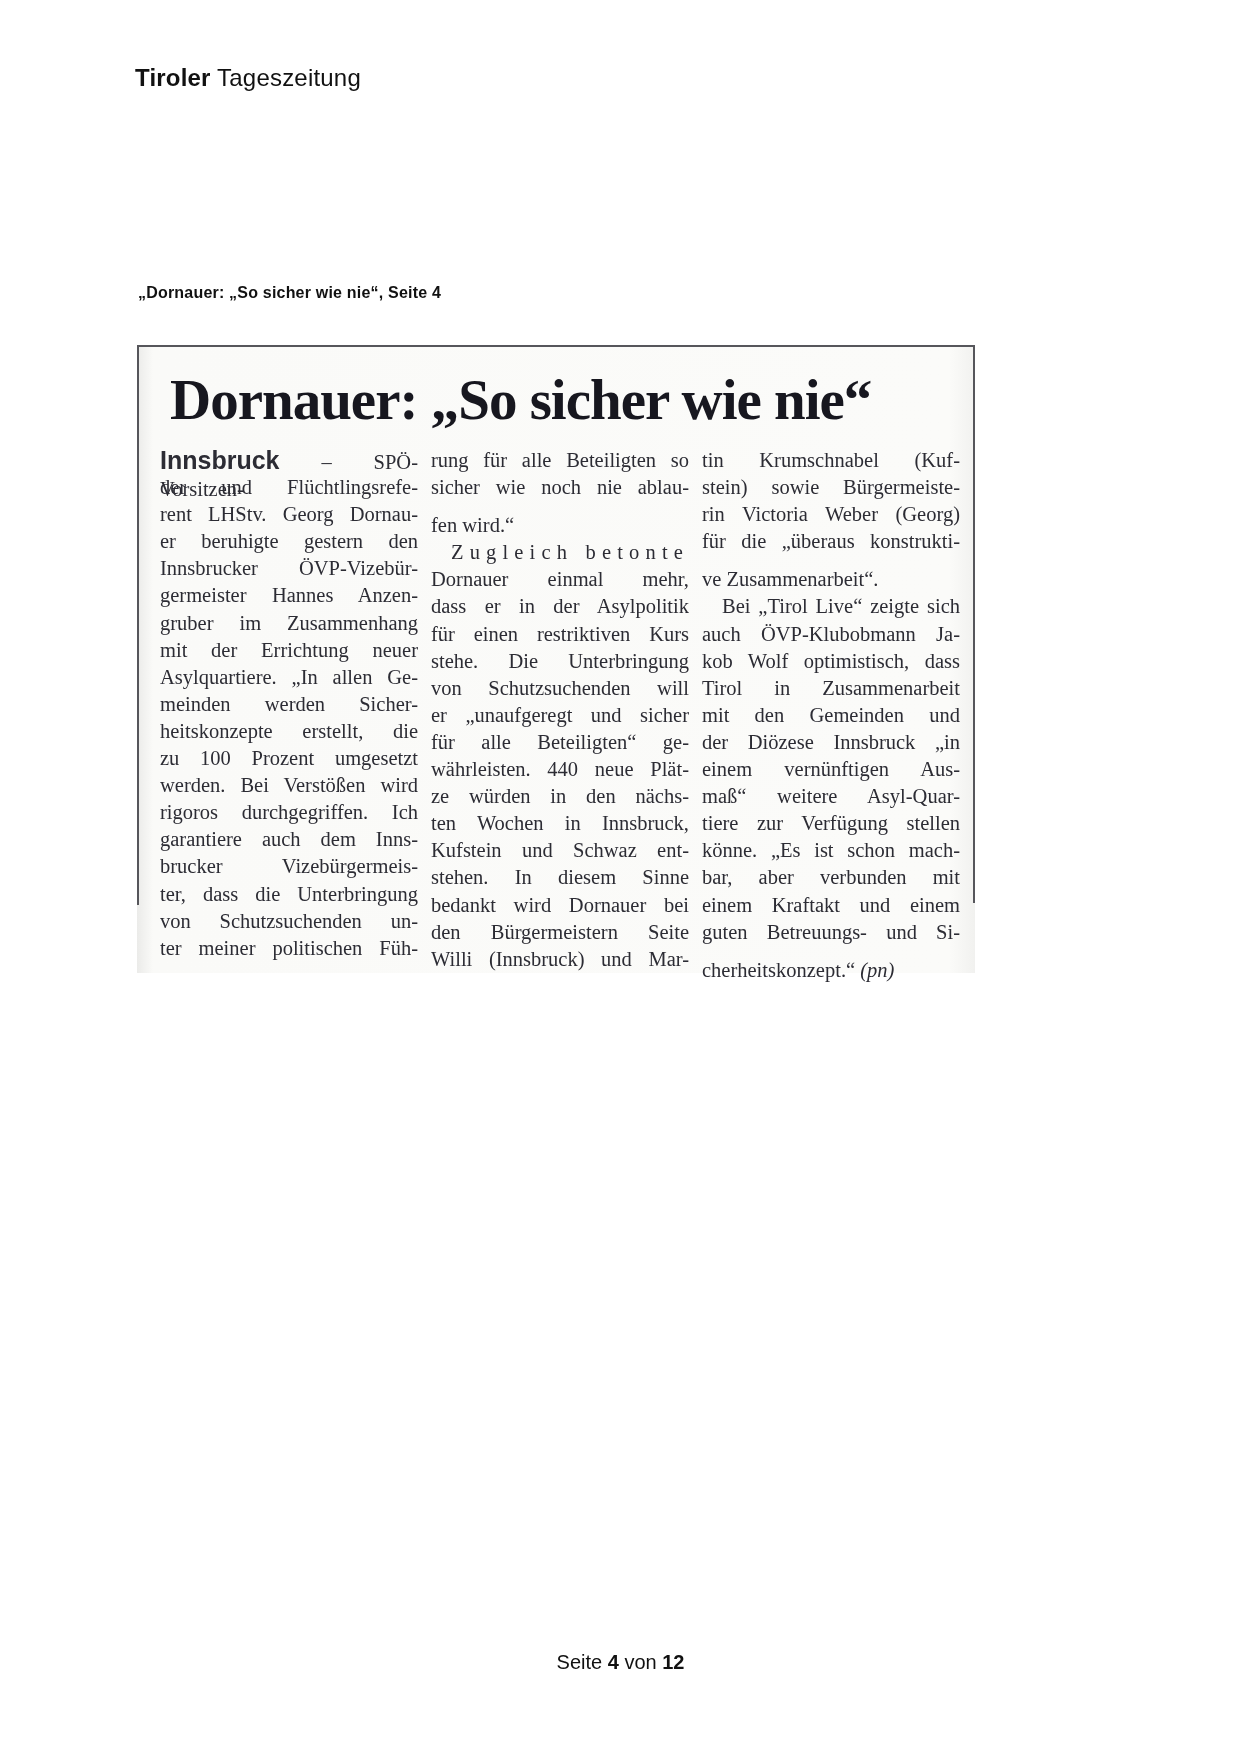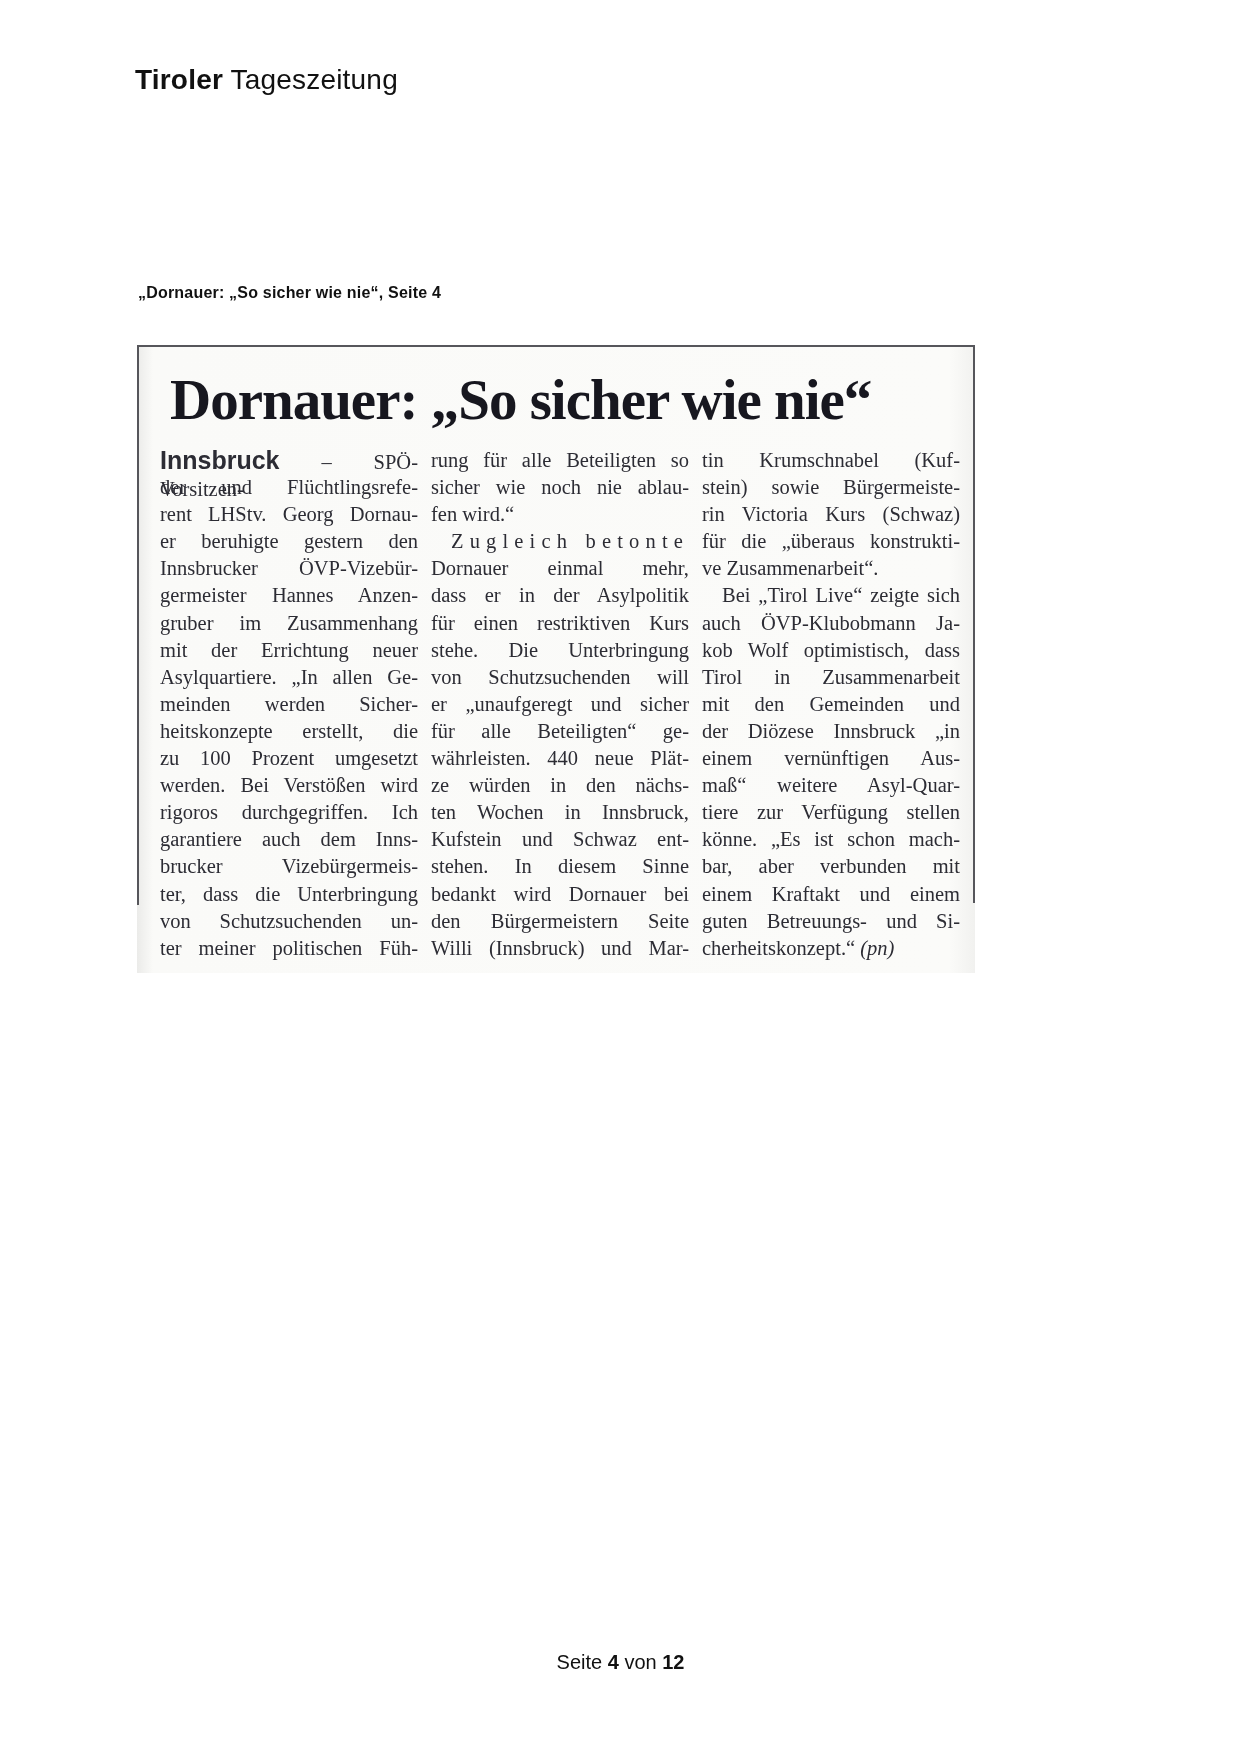--- a/index.html
+++ b/index.html
@@ -1,40 +1,40 @@
 <!DOCTYPE html>
 <html><head>
 <meta charset="utf-8">
 <style>
   html,body{margin:0;padding:0;}
   body{
     width:1241px;height:1755px;position:relative;background:#ffffff;
     font-family:"Liberation Sans",sans-serif;color:#111111;overflow:hidden;
   }
-  .brand{position:absolute;left:135px;top:64px;font-size:28px;letter-spacing:.2px;}
+  .brand{position:absolute;left:135px;top:64px;font-size:24px;letter-spacing:.2px;}
   .brand .b{font-weight:700;}
   .refline{position:absolute;left:138px;top:284px;font-size:16px;font-weight:700;letter-spacing:.2px;}
   
   .paper{position:absolute;left:137px;top:345px;width:838px;height:628px;
     background:linear-gradient(90deg,#ebebe9 0px,#fafaf8 16px,#fbfbf9 812px,#f1f1ef 838px);}
   .border-top{position:absolute;left:137px;top:345px;width:838px;height:2px;background:#56565b;}
   .border-left{position:absolute;left:137px;top:345px;width:2px;height:560px;background:#56565b;}
   .border-right{position:absolute;left:973px;top:345px;width:2px;height:558px;background:#56565b;}
   .headline{
     position:absolute;left:170px;top:359px;width:796px;
     font-family:"Liberation Serif",serif;font-weight:700;font-size:57px;
     color:#17171f;letter-spacing:-1px;white-space:nowrap;margin-top:8px;
   }
   .cols{
     position:absolute;left:160px;top:447px;width:800px;display:flex;gap:13px;
     font-family:"Liberation Serif",serif;font-size:20.5px;color:#2c2c34;
   }
   .col{width:258px;}
   .line{height:27.1px;line-height:27.1px;text-align:justify;text-align-last:justify;white-space:normal;}
-  .line.s-e{text-align-last:left;}
+  .line.s-e{text-align-last:left;margin-top:11px;}
   .line.s-i{text-indent:20px;}
   .line.s-sp{text-indent:20px;letter-spacing:.30em;}
   .line .lead{font-family:"Liberation Sans",sans-serif;font-weight:700;font-size:25px;}
   .line i{font-style:italic;}
   .footer{position:absolute;left:0;top:1651px;width:100%;text-align:center;font-size:20px;color:#111;}
   .footer .b{font-weight:700;}
 </style>
 </head>
 <body>
 
@@ -90,21 +90,21 @@
       <div class="line s-n">ten Wochen in Innsbruck,</div>
       <div class="line s-n">Kufstein und Schwaz ent-</div>
       <div class="line s-n">stehen. In diesem Sinne</div>
       <div class="line s-n">bedankt wird Dornauer bei</div>
       <div class="line s-n">den Bürgermeistern Seite</div>
       <div class="line s-n">Willi (Innsbruck) und Mar-</div>
     </div>
   <div class="col">
       <div class="line s-n">tin Krumschnabel (Kuf-</div>
       <div class="line s-n">stein) sowie Bürgermeiste-</div>
-      <div class="line s-n">rin Victoria Kurs (Schwaz)</div>
+      <div class="line s-n">rin Victoria Weber (Georg)</div>
       <div class="line s-n">für die „überaus konstrukti-</div>
       <div class="line s-e">ve Zusammenarbeit“.</div>
       <div class="line s-i">Bei „Tirol Live“ zeigte sich</div>
       <div class="line s-n">auch ÖVP-Klubobmann Ja-</div>
       <div class="line s-n">kob Wolf optimistisch, dass</div>
       <div class="line s-n">Tirol in Zusammenarbeit</div>
       <div class="line s-n">mit den Gemeinden und</div>
       <div class="line s-n">der Diözese Innsbruck „in</div>
       <div class="line s-n">einem vernünftigen Aus-</div>
       <div class="line s-n">maß“ weitere Asyl-Quar-</div>

